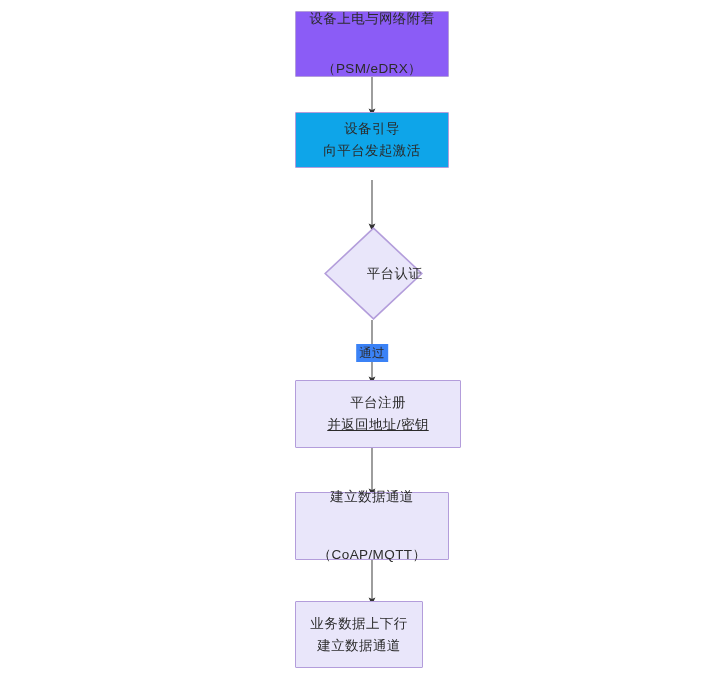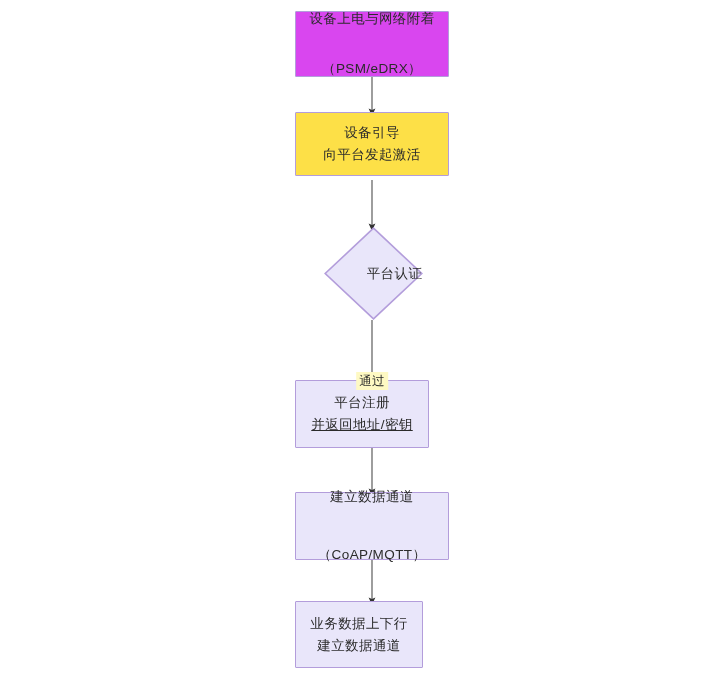--- a/index.html
+++ b/index.html
@@ -80,29 +80,28 @@
     color: #2b2b2b;
     font-size: 13.5px;
     line-height: 20px;
     letter-spacing: 0.4px;
     white-space: nowrap;
   }
 
   
   .edge-label {
     position: absolute;
-    background: #fef9c3;
+    background: #3b82f6;
     color: #2b2b2b;
     font-size: 12.5px;
     line-height: 16px;
     letter-spacing: 0.3px;
     padding: 1px 3px;
     white-space: nowrap;
     transform: translate(-50%, -50%);
-    margin-top: 28px;
   }
 </style>
 </head>
 <body>
 
 <div id="flow-canvas">
 
   <svg id="connector-layer" viewBox="0 0 726 700" width="726" height="700" xmlns="http://www.w3.org/2000/svg">
     <defs>
       <marker id="arrowhead" markerWidth="9" markerHeight="9" refX="4.2" refY="4" orient="auto" markerUnits="userSpaceOnUse">
@@ -112,35 +111,35 @@
     <g id="edge-group">
         <line x1="372" y1="77" x2="372" y2="112" stroke="#4d4d4d" stroke-width="1.1" marker-end="url(#arrowhead)"></line>
         <line x1="372" y1="180" x2="372" y2="227" stroke="#4d4d4d" stroke-width="1.1" marker-end="url(#arrowhead)"></line>
         <line x1="372" y1="320" x2="372" y2="380" stroke="#4d4d4d" stroke-width="1.1" marker-end="url(#arrowhead)"></line>
         <line x1="372" y1="448" x2="372" y2="492" stroke="#4d4d4d" stroke-width="1.1" marker-end="url(#arrowhead)"></line>
         <line x1="372" y1="560" x2="372" y2="601" stroke="#4d4d4d" stroke-width="1.1" marker-end="url(#arrowhead)"></line>
       </g>
   </svg>
 
   <div id="node-layer">
-      <div class="node node-rect" style="left: 295px; top: 11px; width: 154px; height: 66px; background: #d946ef; border-color: rgb(179, 157, 219); text-align: right;">
+      <div class="node node-rect" style="left: 295px; top: 11px; width: 154px; height: 66px; background: #8b5cf6; border-color: rgb(179, 157, 219); text-align: right;">
         <span class="node-line" style="color: rgb(43, 43, 43);">设备上电与网络附着</span>
         <span class="node-line" style="color: rgb(43, 43, 43); margin-top: 28px;">（PSM/eDRX）</span>
       </div>
-      <div class="node node-rect" style="left: 295px; top: 112px; width: 154px; height: 64px; background: #fde047; border-color: rgb(179, 157, 219);">
+      <div class="node node-rect" style="left: 295px; top: 112px; width: 154px; height: 56px; background: #0ea5e9; border-color: rgb(179, 157, 219);">
         <span class="node-line" style="color: rgb(43, 43, 43);">设备引导</span>
         <span class="node-line" style="color: rgb(43, 43, 43);">向平台发起激活</span>
       </div>
       <div class="node-diamond" style="left: 324px; top: 227px; width: 99px; height: 93px;">
         <svg class="diamond-shape" viewBox="0 0 99 93">
           <polygon points="49.5,1.2 97.8,46.5 49.5,91.8 1.2,46.5" fill="#e9e6fa" stroke="#b39ddb" stroke-width="1.6"></polygon>
         </svg>
         <span class="diamond-label" style="color: rgb(43, 43, 43); margin-left: 42px;">平台认证</span>
       </div>
-      <div class="node node-rect" style="left: 295px; top: 380px; width: 134px; height: 68px; background: rgb(233, 230, 250); border-color: rgb(179, 157, 219);">
+      <div class="node node-rect" style="left: 295px; top: 380px; width: 166px; height: 68px; background: rgb(233, 230, 250); border-color: rgb(179, 157, 219);">
         <span class="node-line" style="color: rgb(43, 43, 43);">平台注册</span>
         <span class="node-line" style="color: rgb(43, 43, 43); text-decoration: underline;">并返回地址/密钥</span>
       </div>
       <div class="node node-rect" style="left: 295px; top: 492px; width: 154px; height: 68px; background: rgb(233, 230, 250); border-color: rgb(179, 157, 219); gap: 36px;">
         <span class="node-line" style="color: rgb(43, 43, 43);">建立数据通道</span>
         <span class="node-line" style="color: rgb(43, 43, 43);">（CoAP/MQTT）</span>
       </div>
       <div class="node node-rect" style="left: 295px; top: 601px; width: 128px; height: 67px; background: rgb(233, 230, 250); border-color: rgb(179, 157, 219);">
         <span class="node-line" style="color: rgb(43, 43, 43);">业务数据上下行</span>
         <span class="node-line" style="color: rgb(43, 43, 43);">建立数据通道</span>

